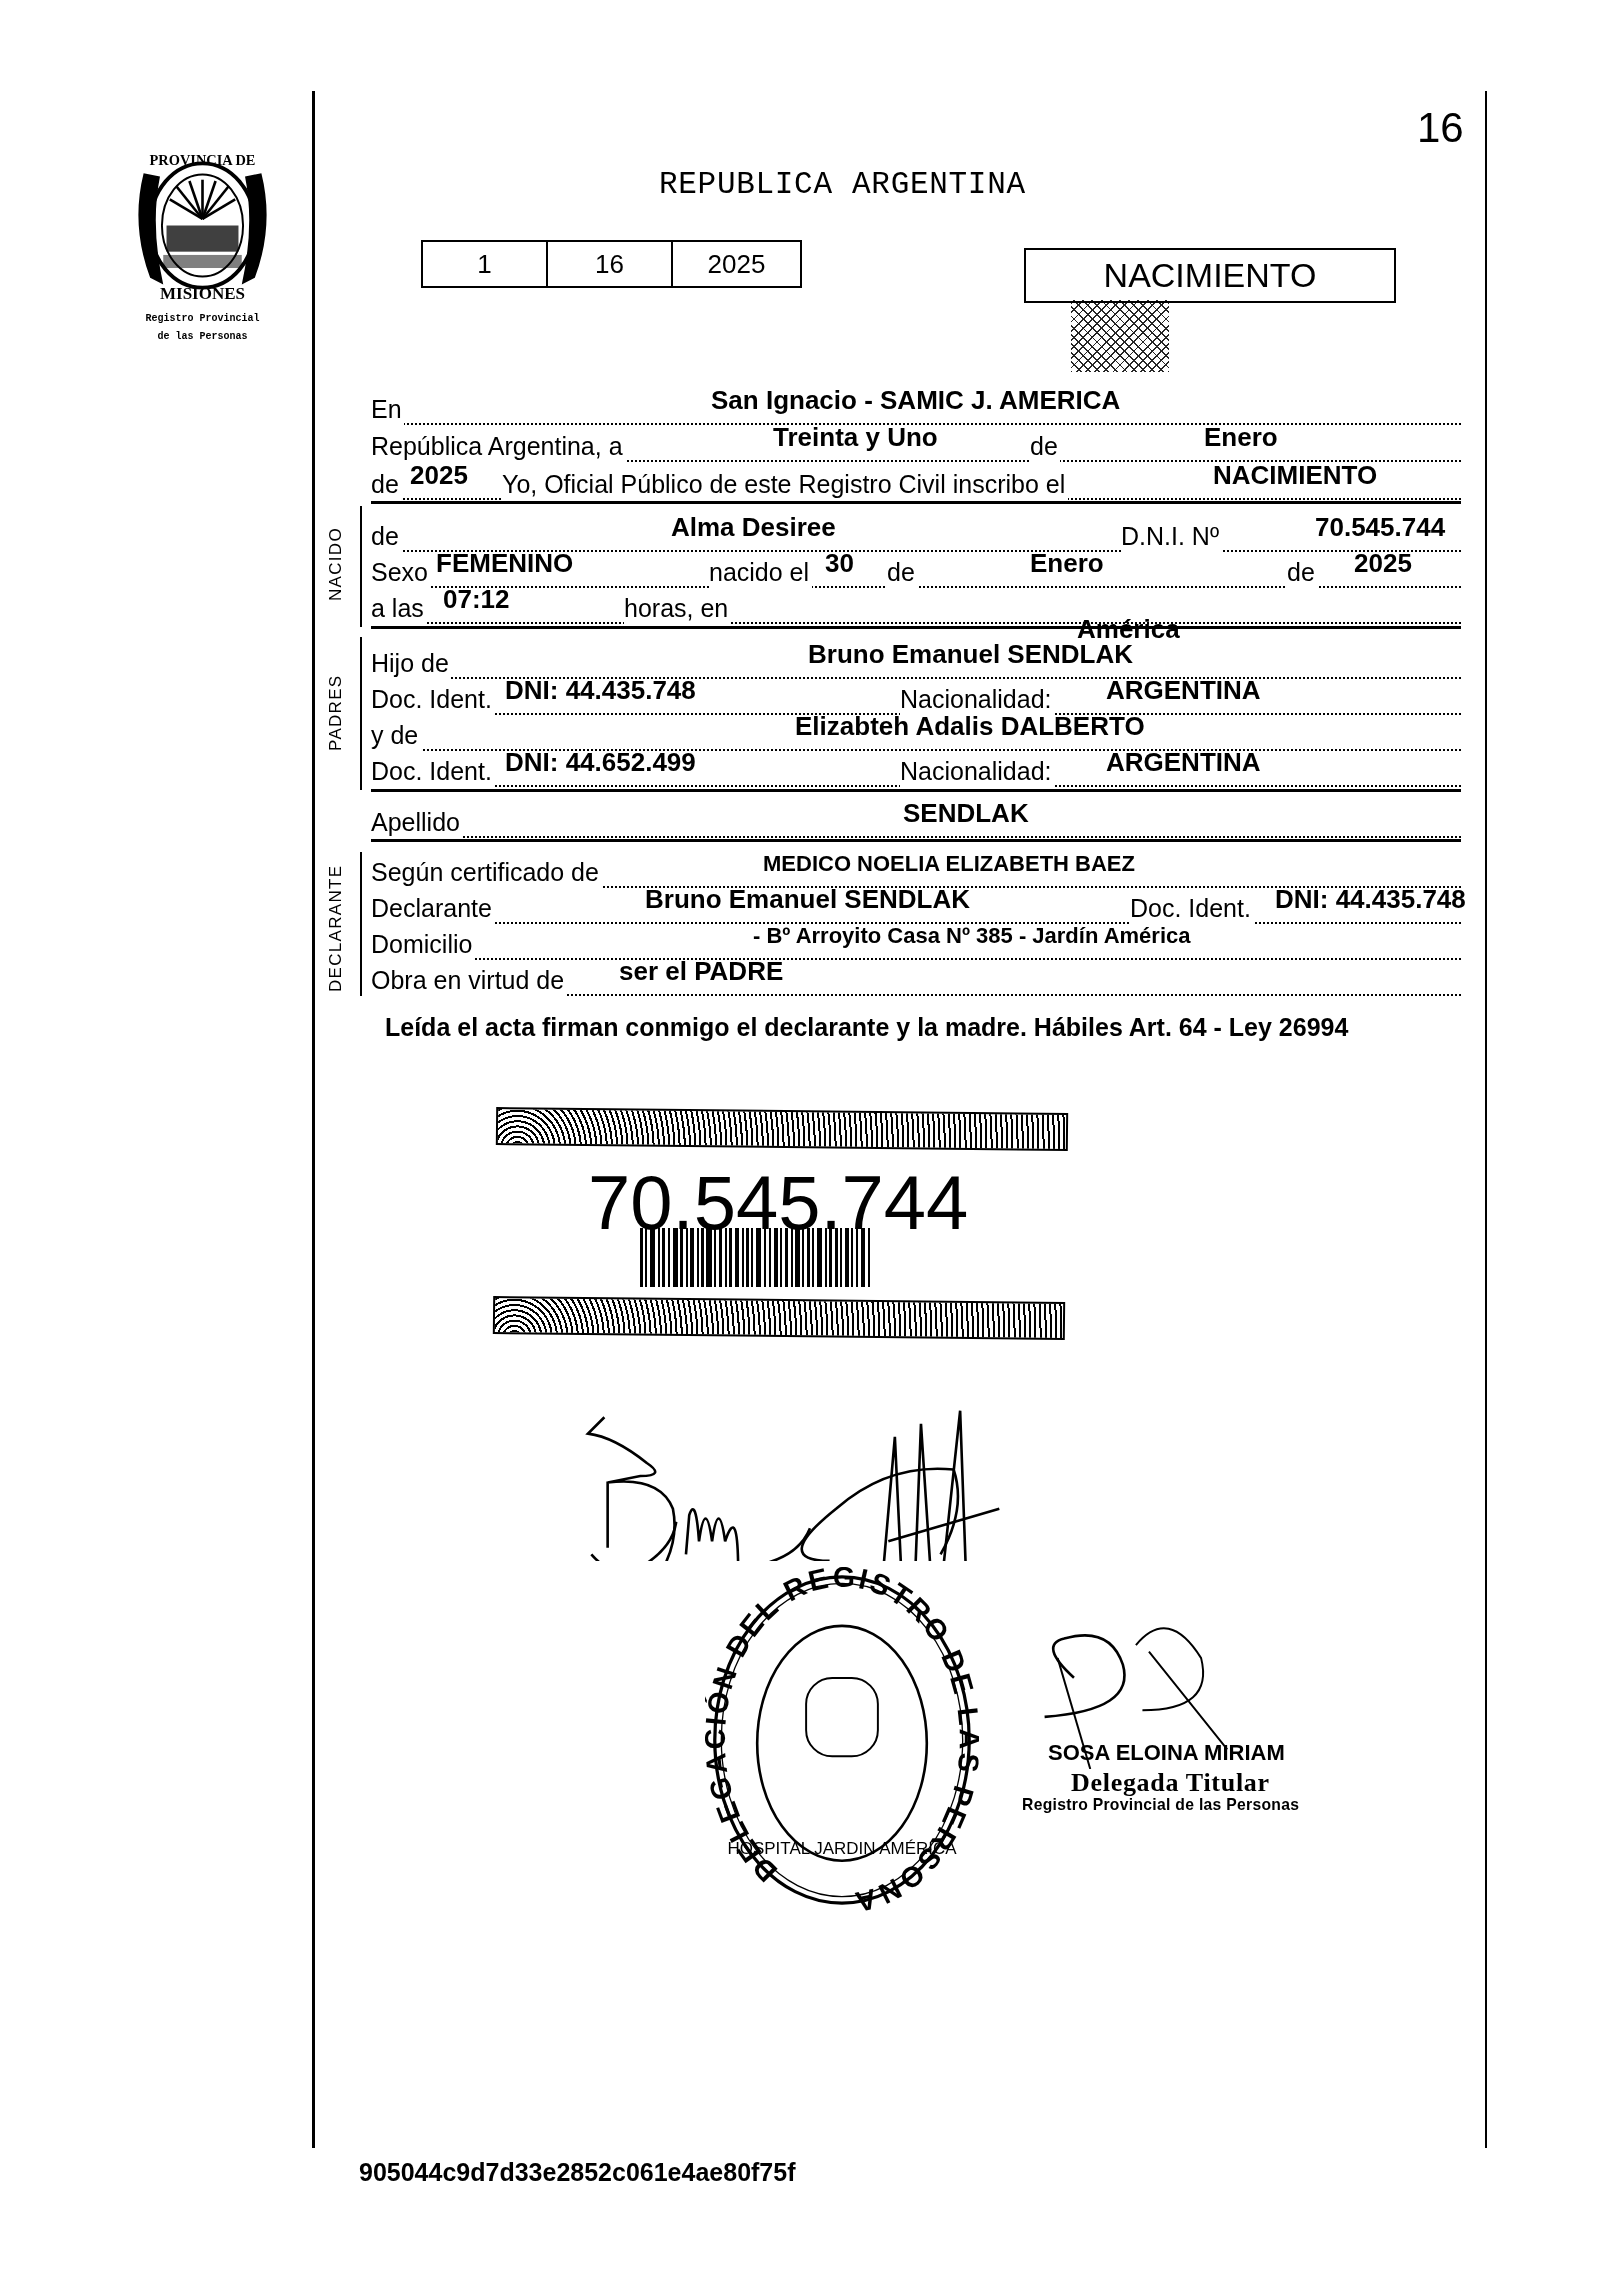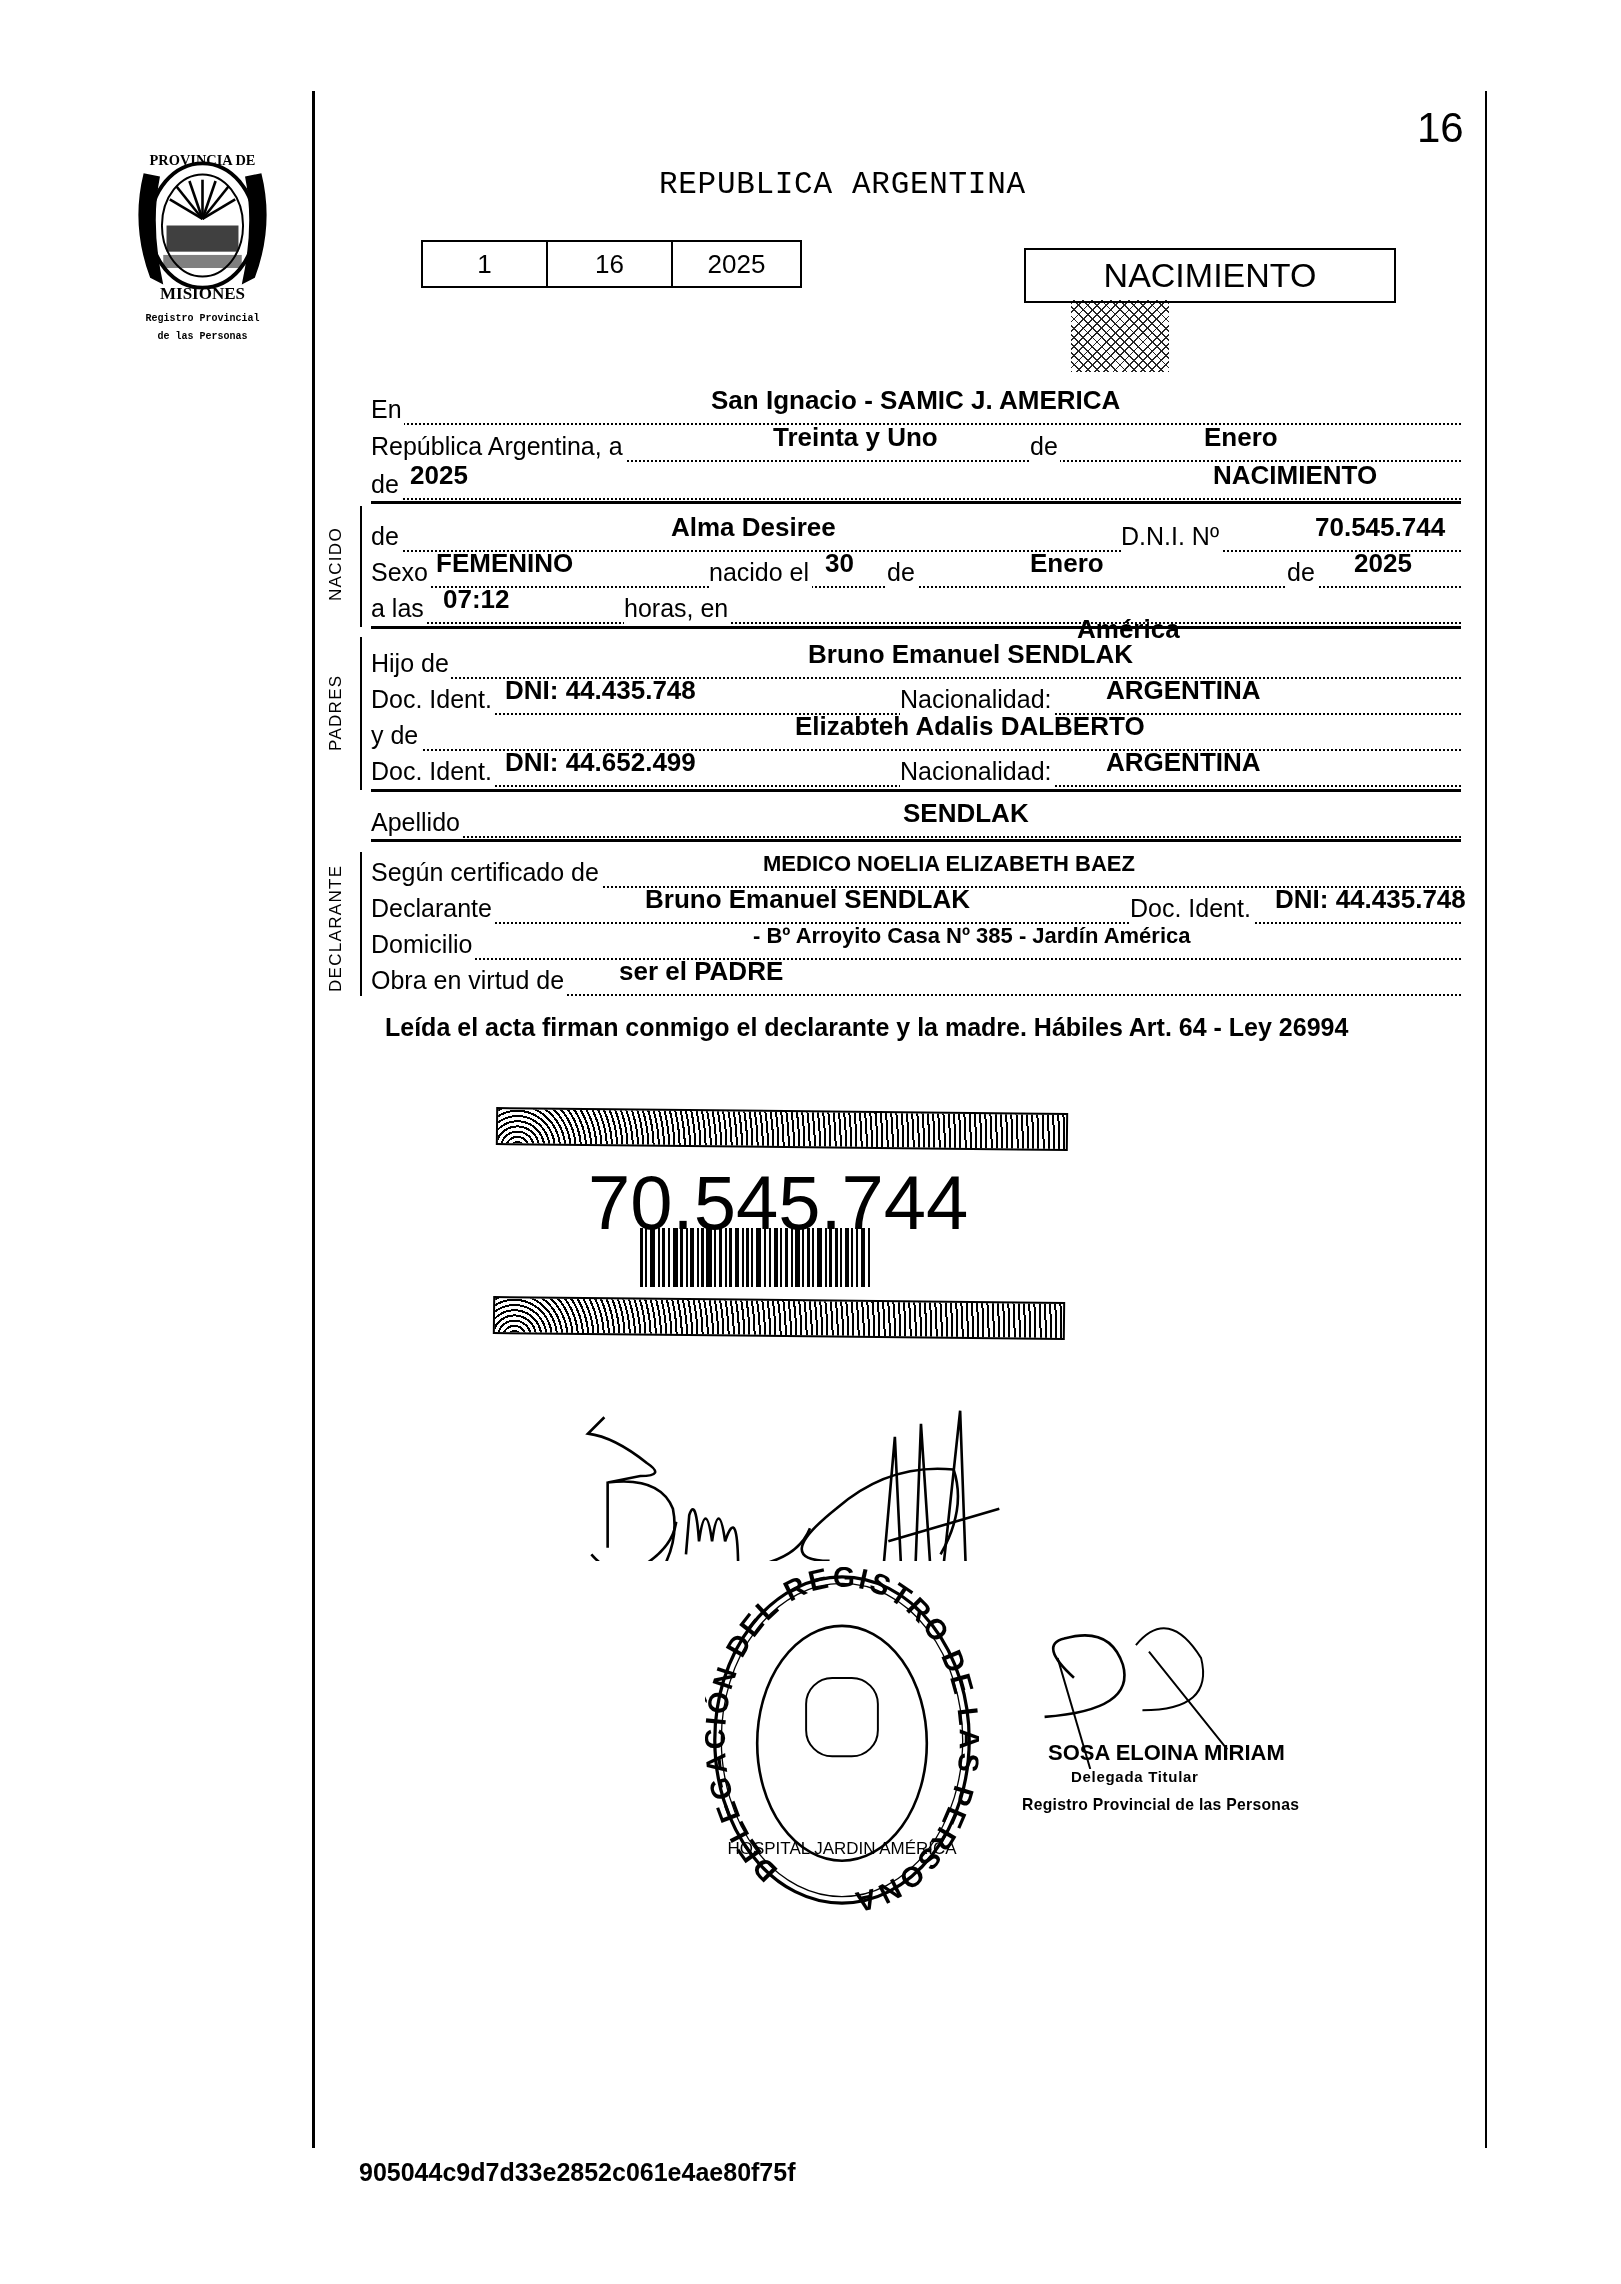--- a/index.html
+++ b/index.html
@@ -30,21 +30,21 @@
   .side-label { position:absolute; font-size:17px; letter-spacing:1.3px; transform:rotate(-90deg); transform-origin:left top; white-space:nowrap; }
   .side-bar { position:absolute; width:2px; background:#000; }
   .legal { left:385px; top:1012px; width:1110px; font-size:25px; font-weight:bold; line-height:30px; }
   .stripe { position:absolute; height:34px; border:2px solid #000;
             background: repeating-radial-gradient(circle at 19.6px 39px, #000 0 2px, #fff 2px 5.2px); }
   .dni-big { left:588px; top:1159px; font-size:76px; }
   .barcode { left:640px; top:1228px; width:300px; height:59px; display:flex; align-items:stretch; gap:0; }
   .barcode span { display:block; background:#000; margin-right:2.6px; }
   .hash { left:359px; top:2158px; font-size:25px; font-weight:bold; }
   .stamp-name { left:1048px; top:1740px; font-size:22px; font-weight:bold;text-align:center; }
-  .stamp-role { left:1071px; top:1768px; font-size:15px; font-weight:bold; letter-spacing:0.7px; }
+  .stamp-role { left:1071px; top:1768px; font-size:26px; font-weight:bold; letter-spacing:0.7px;font-family:Liberation Serif, serif; }
   .stamp-org  { left:1022px; top:1796px; font-size:15.7px; font-weight:bold; letter-spacing:0.3px; }
   .signature-svg { position:absolute; }
 </style>
 </head>
 <body>
 
 <div class="vline" style="left:312px; top:91px; width:3.3px; height:2057px;"></div>
 <div class="vline" style="left:1485px; top:91px; width:2px; height:2057px;"></div>
 
 <div class="abs logo-wrap">
@@ -95,20 +95,21 @@
 </div>
 <div class="row" style="top:426px;">
   <span class="lbl" style="left:0;">República Argentina, a</span>
   <span class="val" style="left:402px;">Treinta y Uno</span>
   <span class="lbl" style="left:659px;">de</span>
   <span class="val" style="left:833px;">Enero</span>
 </div>
 <div class="row" style="top:464px;">
   <span class="lbl" style="left:0;">de</span>
   <span class="val" style="left:39px;">2025</span>
+  <span class="lbl" style="left:131px;">Yo, Oficial Público de este Registro Civil inscribo el</span>
   <span class="val" style="left:842px;">NACIMIENTO</span>
 </div>
 <div class="rule" style="top:501px;"></div>
 
 <div class="side-label" style="left:326px; top:601px;">NACIDO</div>
 <div class="side-bar" style="left:360px; top:506px; height:121px;"></div>
 <div class="row" style="top:516px;">
   <span class="lbl" style="left:0;">de</span>
   <span class="val" style="left:300px;">Alma Desiree</span>
   <span class="lbl" style="left:750px;">D.N.I. Nº</span>

